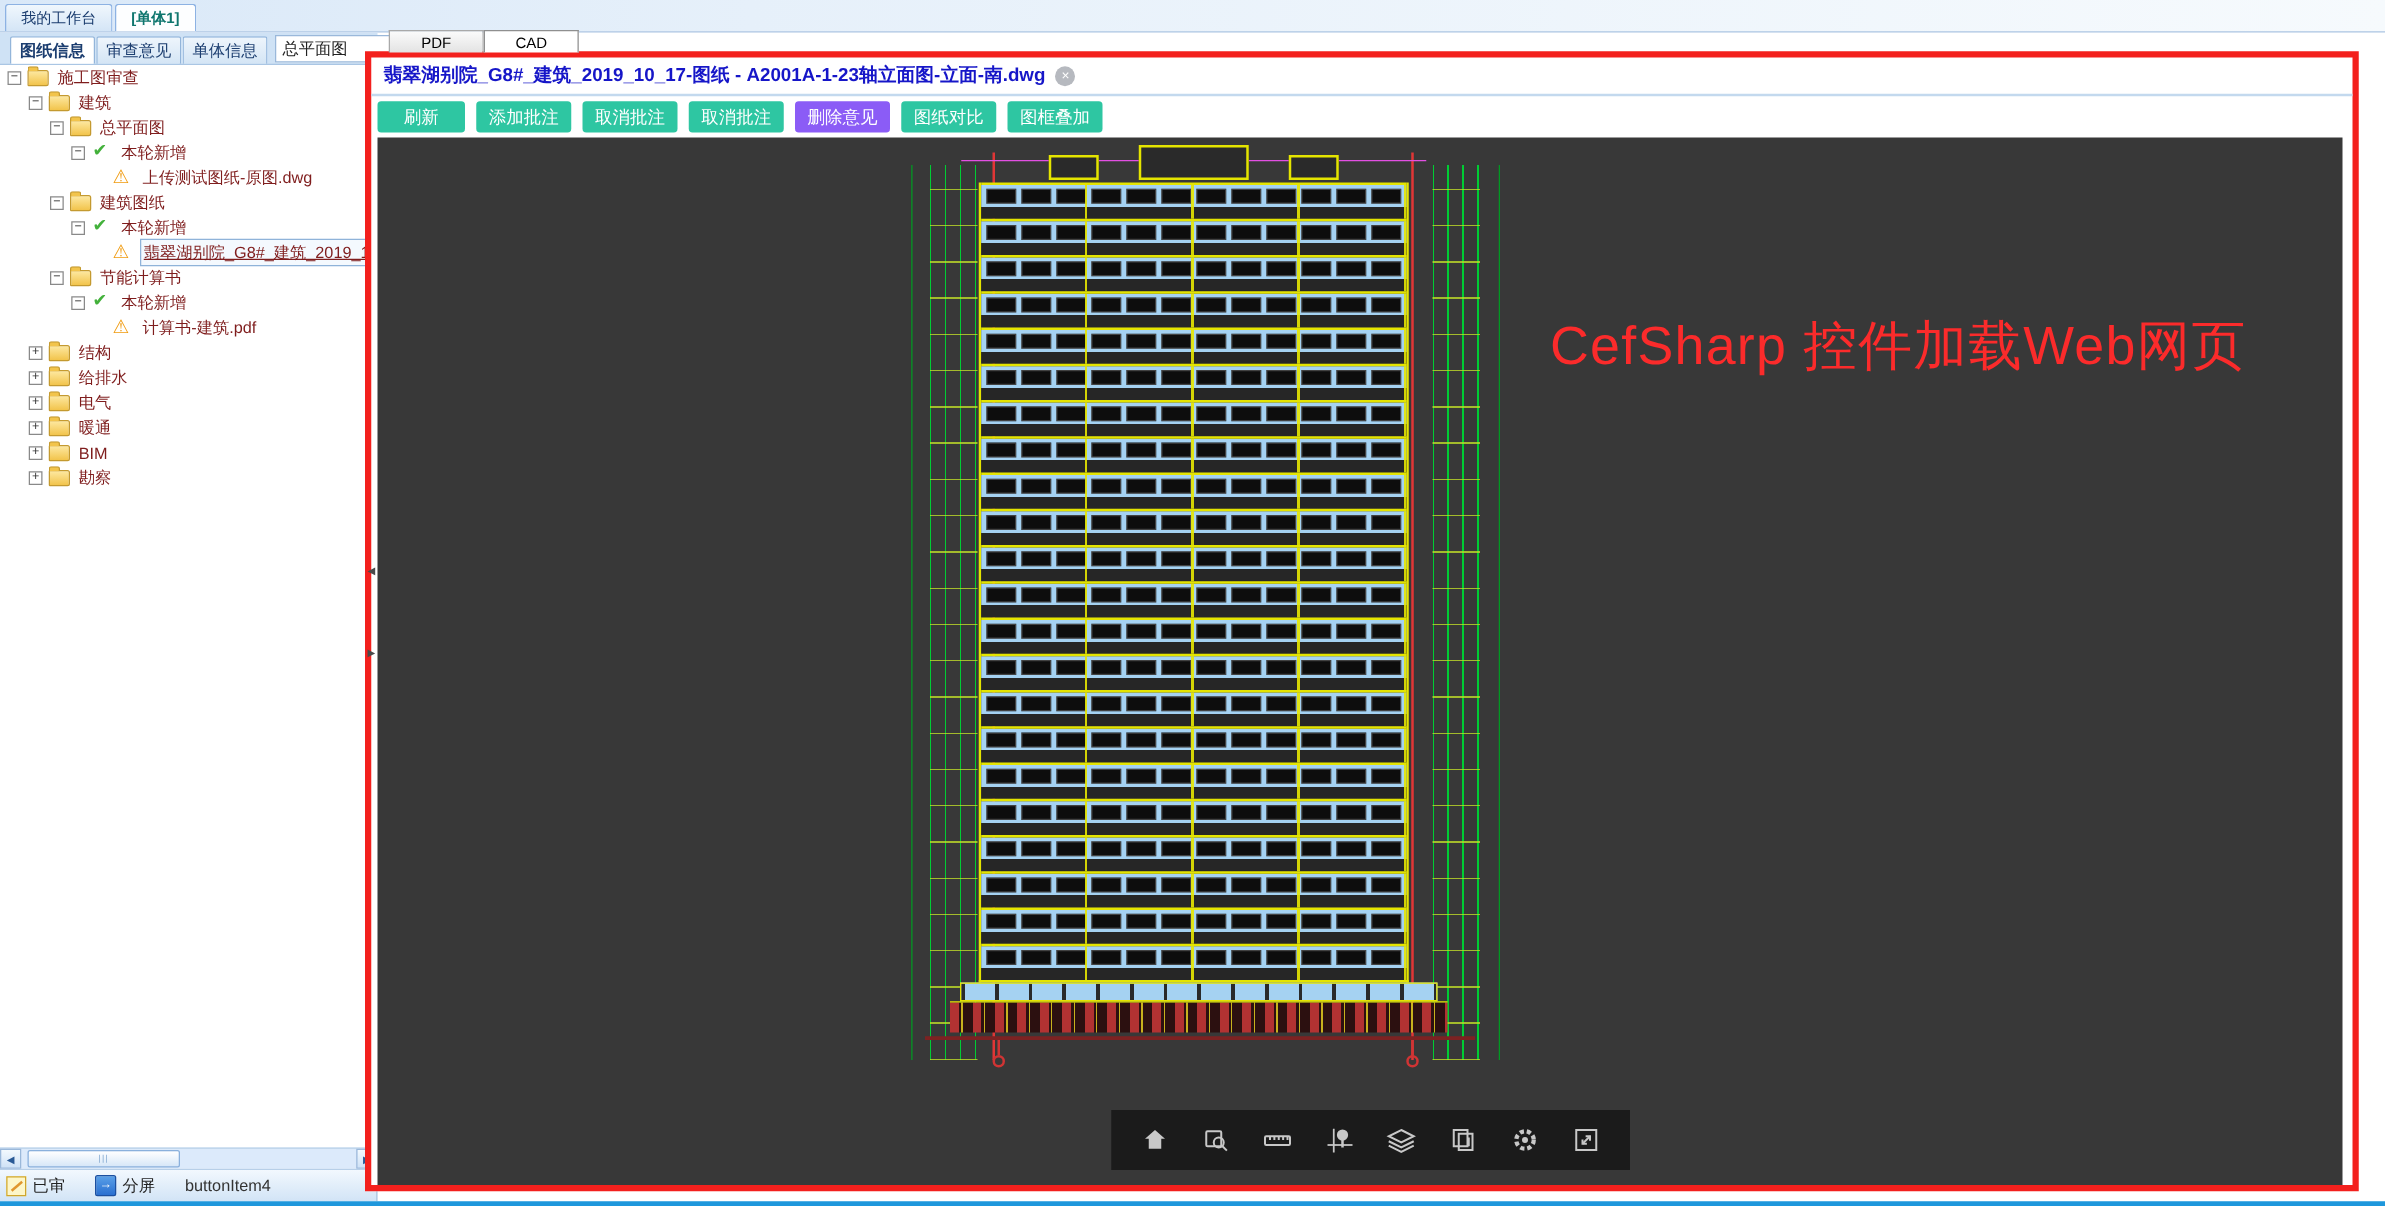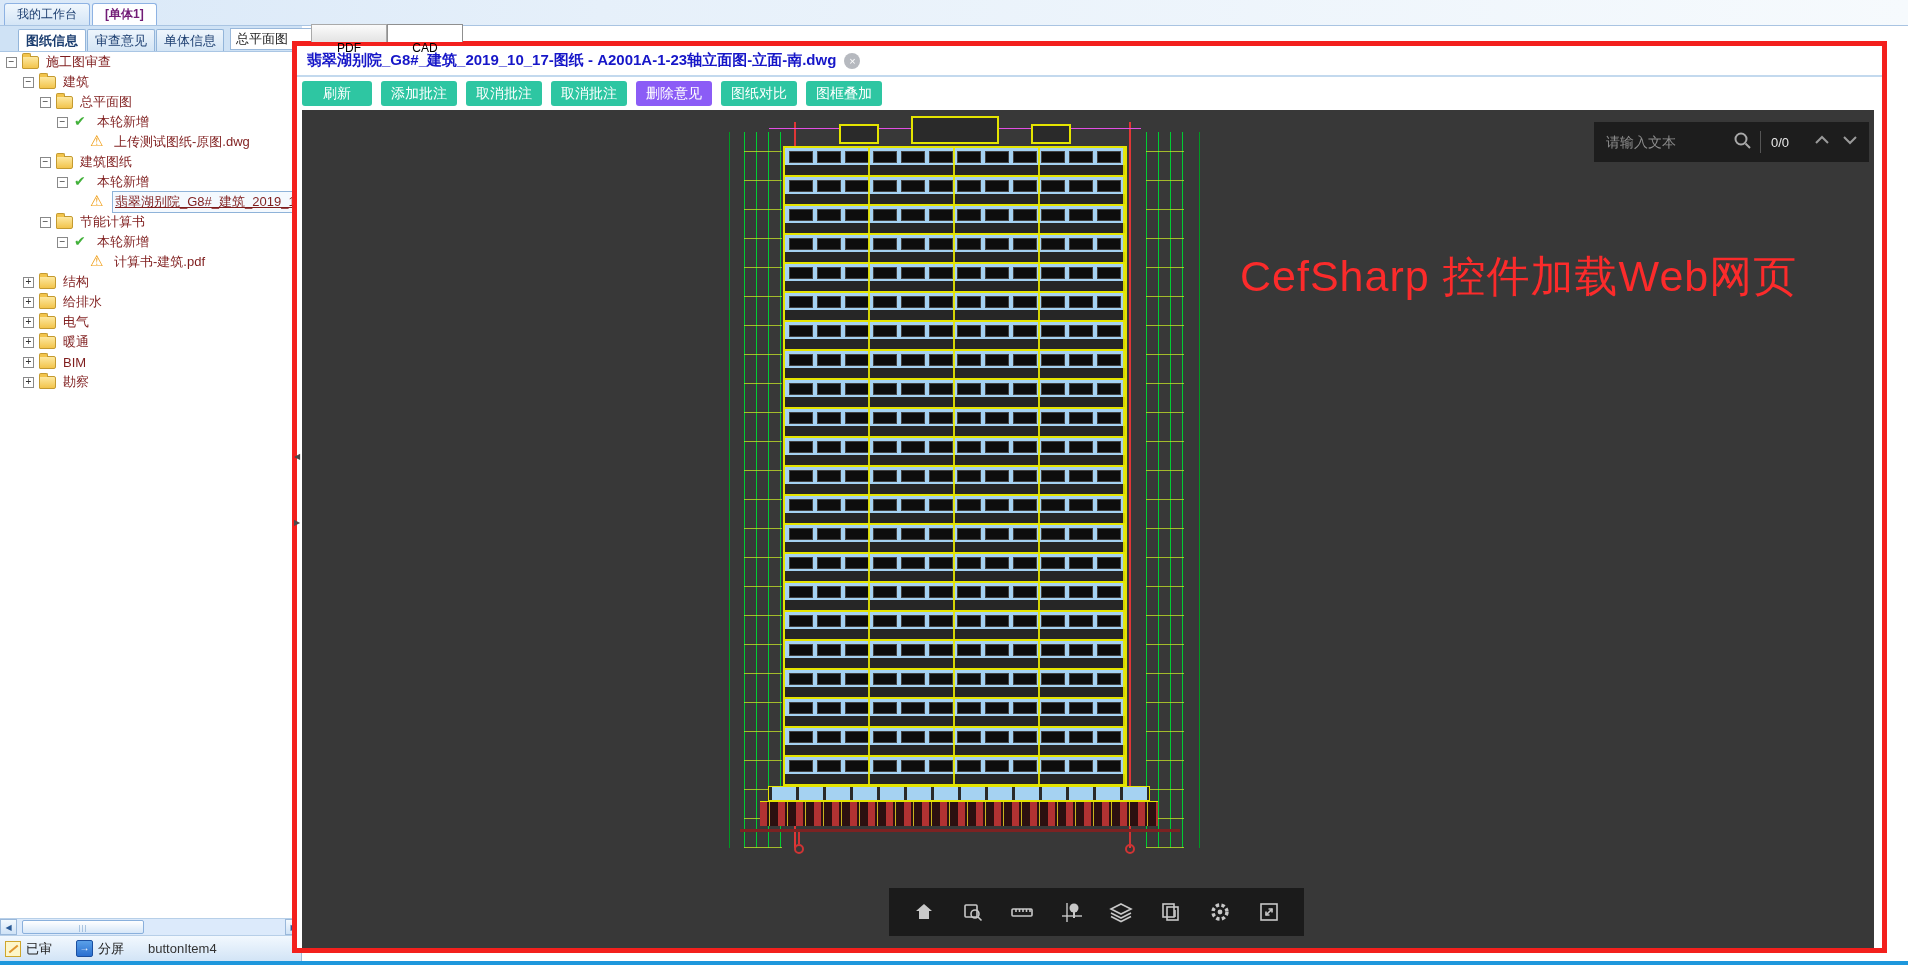--- a/index.html
+++ b/index.html
@@ -6,25 +6,25 @@
   #app{position:relative;width:1908px;height:965px;overflow:hidden;background:#fff;
        font-family:"Liberation Sans","DejaVu Sans",sans-serif;-webkit-font-smoothing:antialiased;}
 
   
   .titlebar-tabs{position:absolute;left:0;top:0;width:100%;height:26px;box-sizing:border-box;
     background:linear-gradient(90deg,#d9e8f8 0,#e6f0fa 600px,#f6fafd 100%);
     border-bottom:1px solid #a9c4e2;display:flex;align-items:flex-end;padding-left:4px;}
   .wtab{height:21px;line-height:21px;padding:0 12px;margin-right:2px;font-size:12px;color:#1a3c6e;
     border:1px solid #8db2e3;border-bottom:none;border-radius:3px 3px 0 0;
     background:linear-gradient(#f0f7fd,#d4e5f6);}
-  .wtab.active{background:#fdfeff;font-weight:bold;color:#701a75;}
+  .wtab.active{background:#fdfeff;font-weight:bold;color:#0f766e;}
 
   
   .panel-tabs{position:absolute;left:0;top:26px;width:302px;height:26px;box-sizing:border-box;
-    background:#cfe2f5;border-bottom:1px solid #aac6e4;display:flex;align-items:flex-end;padding-left:18px;}
+    background:#cfe2f5;border-bottom:1px solid #aac6e4;display:flex;align-items:flex-end;padding-left:8px;}
   .ptab{height:21px;line-height:21px;padding:0 7px;margin-right:1px;font-size:13px;color:#1c3e70;
     border:1px solid #93b5da;border-bottom:none;border-radius:2px 2px 0 0;
     background:linear-gradient(#eef5fc,#d4e5f5);white-space:nowrap;}
   .ptab.active{background:#fff;font-weight:bold;}
   .toolbar-combo{height:20px;margin:0 0 1px 5px;background:#fff;border:1px solid #9ab8da;
     display:flex;align-items:center;font-size:13px;color:#222;}
   .combo-text{width:86px;padding-left:5px;white-space:nowrap;overflow:hidden;}
   .combo-btn{width:17px;height:100%;background:linear-gradient(#dceafa,#b8d4f0);
     border-left:1px solid #9ab8da;display:flex;align-items:center;justify-content:center;}
   .combo-btn i{width:0;height:0;border:4px solid transparent;border-top:5px solid #1c4f8f;margin-top:4px;}
@@ -61,21 +61,21 @@
     display:flex;align-items:center;gap:5px;padding-left:5px;font-size:13px;color:#222;}
   .ic-note{width:14px;height:14px;background:#fdf6c9;border:1px solid #cfa62c;position:relative;flex:none;}
   .ic-note::after{content:"";position:absolute;left:2px;top:6px;width:11px;height:2px;background:#e0962e;transform:rotate(-40deg);}
   .ic-split{width:15px;height:15px;border:1px solid #1b4fa0;border-radius:2px;flex:none;
     background:linear-gradient(#5aa0e8,#2a6fd0);color:#fff;font-size:10px;line-height:14px;text-align:center;font-weight:bold;}
   .sb-gap{width:14px;}
   .bottom-strip{position:absolute;left:0;bottom:0;width:100%;height:4px;background:#1e97dc;}
 
   
   .doc-tabs{position:absolute;left:311px;top:24px;height:18px;display:flex;z-index:2;}
-  .dtab{width:76px;box-sizing:border-box;text-align:center;font-size:12px;color:#000;padding-top:16px;
+  .dtab{width:76px;box-sizing:border-box;text-align:center;font-size:12px;color:#000;padding-top:2px;
     border:1px solid #a9a9a9;border-bottom:none;background:linear-gradient(#fbfbfb,#e3e3e3);}
   .dtab.active{background:#fff;border-color:#8f8f8f;}
 
   
   .cef-frame{position:absolute;left:292px;top:41px;width:1595px;height:912px;box-sizing:border-box;
     border:5px solid #f3201d;background:#fff;}
   .file-tabbar{height:29px;border-bottom:2px solid #c3d9ee;display:flex;align-items:center;padding-left:10px;}
   .file-title{font-size:15px;font-weight:bold;color:#1616c8;white-space:nowrap;}
   .close-ic{margin-left:8px;width:16px;height:16px;border-radius:50%;background:#b6b9bf;color:#fff;
     font-size:11px;line-height:16px;text-align:center;flex:none;}
@@ -631,41 +631,20 @@
           </div>
         <div class="baseband"></div>
         <div class="hatch"></div>
         <div class="ground"></div>
         <span class="pin" style="left:491px;top:722px;"></span>
         <span class="pin" style="left:822px;top:722px;"></span>
       </div>
 
       <div class="annotation" style="color: rgb(251, 43, 43);">CefSharp 控件加载Web网页</div>
 
-      <div class="searchbar">
-        <input placeholder="请输入文本" style="">
-        <span>
-          <svg width="20" height="20" viewBox="0 0 20 20">
-              <circle cx="9" cy="9" r="5.5" fill="none" stroke="#a9a9a9" stroke-width="2"></circle>
-              <line x1="13.5" y1="13.5" x2="18" y2="18" stroke="#a9a9a9" stroke-width="2"></line>
-            </svg>
-        </span>
-        <span class="sdiv"></span>
-        <span class="counter">0/0</span>
-        <span class="chev">
-          <svg width="18" height="14" viewBox="0 0 18 14">
-              <polyline points="3,10 9,4 15,10" fill="none" stroke="#9a9a9a" stroke-width="2"></polyline>
-            </svg>
-        </span>
-        <span class="chev">
-          <svg width="18" height="14" viewBox="0 0 18 14">
-              <polyline points="3,4 9,10 15,4" fill="none" stroke="#9a9a9a" stroke-width="2"></polyline>
-            </svg>
-        </span>
-      </div>
 
       <div class="cad-bottombar">
         <span class="tbico">
           <svg width="24" height="24" viewBox="0 0 24 24">
               <path d="M12 4 L4 11 H7 V19 H17 V11 H20 Z" fill="#c8c8c8"></path>
             </svg>
         </span>
         <span class="tbico">
           <svg width="24" height="24" viewBox="0 0 24 24" fill="none" stroke="#c8c8c8" stroke-width="1.6">
               <rect x="4" y="5" width="12" height="12" rx="1"></rect>

